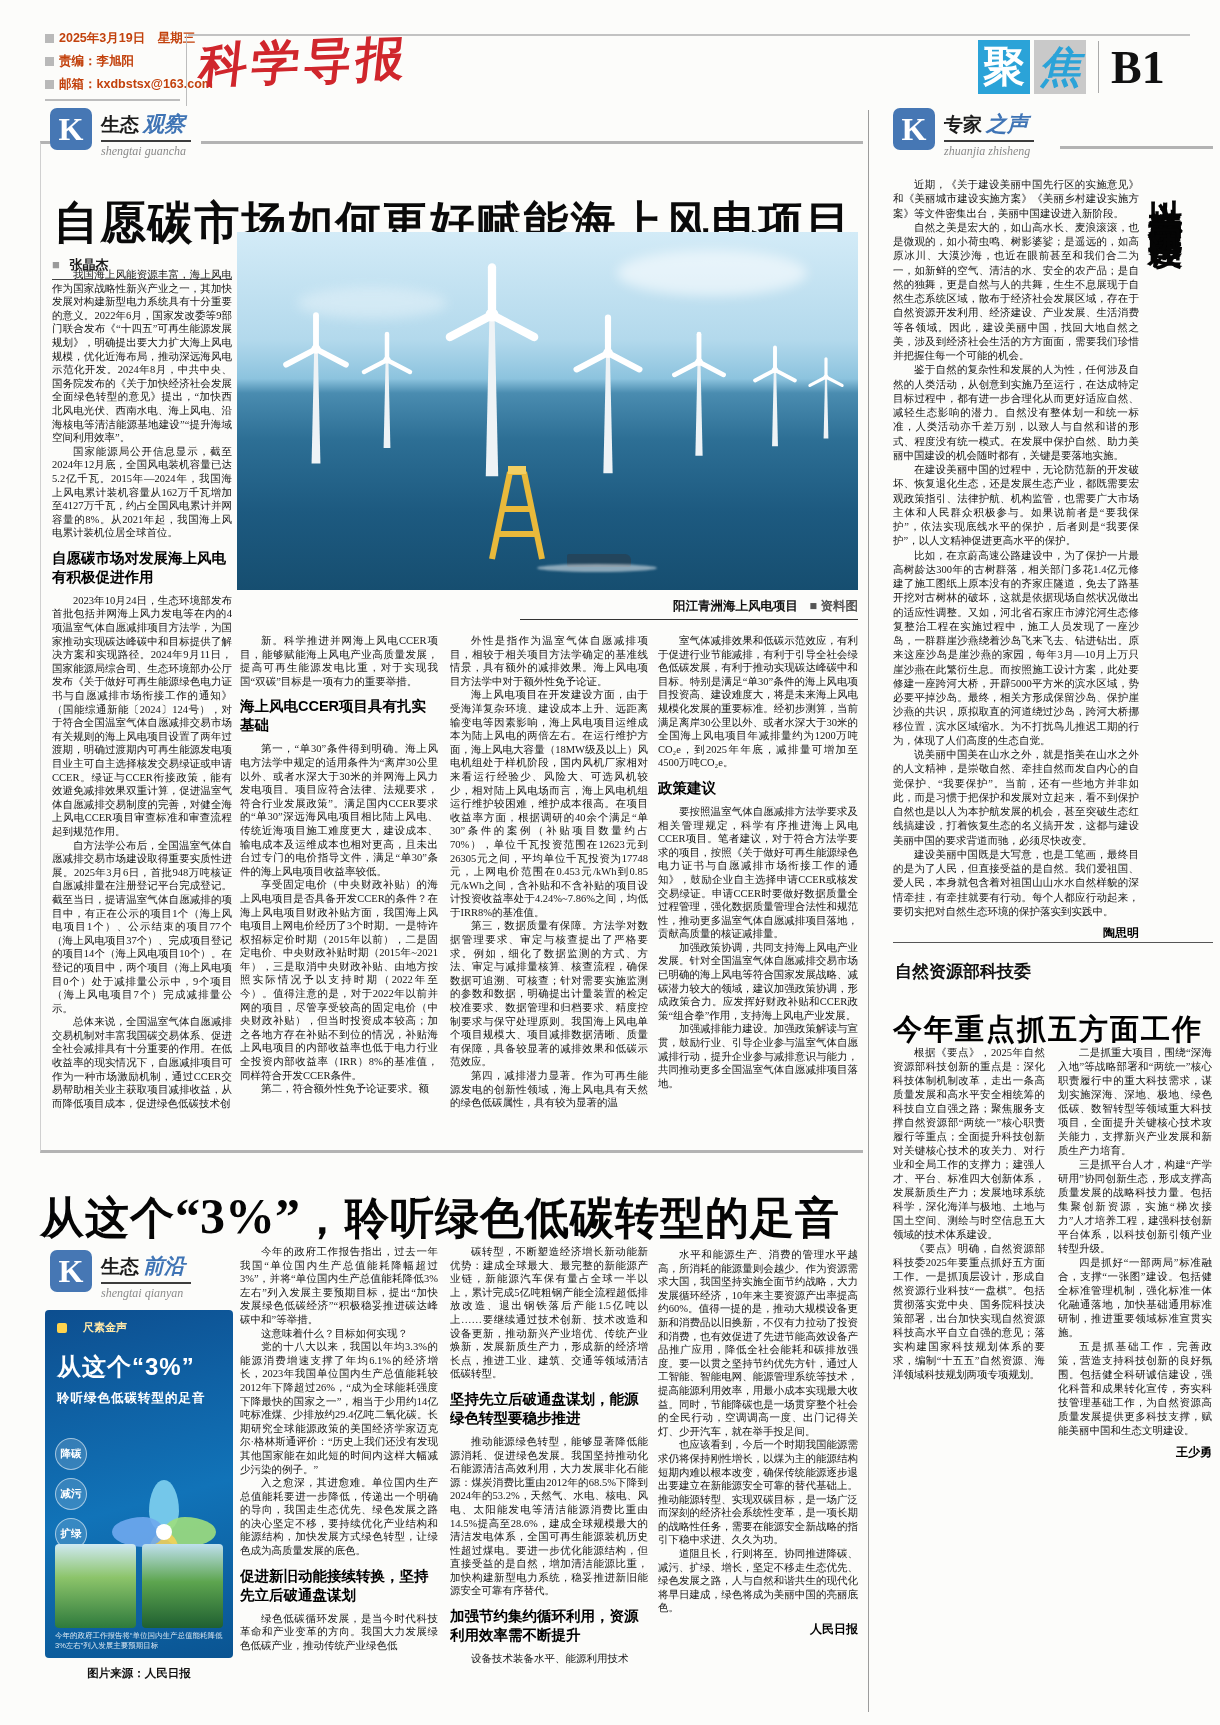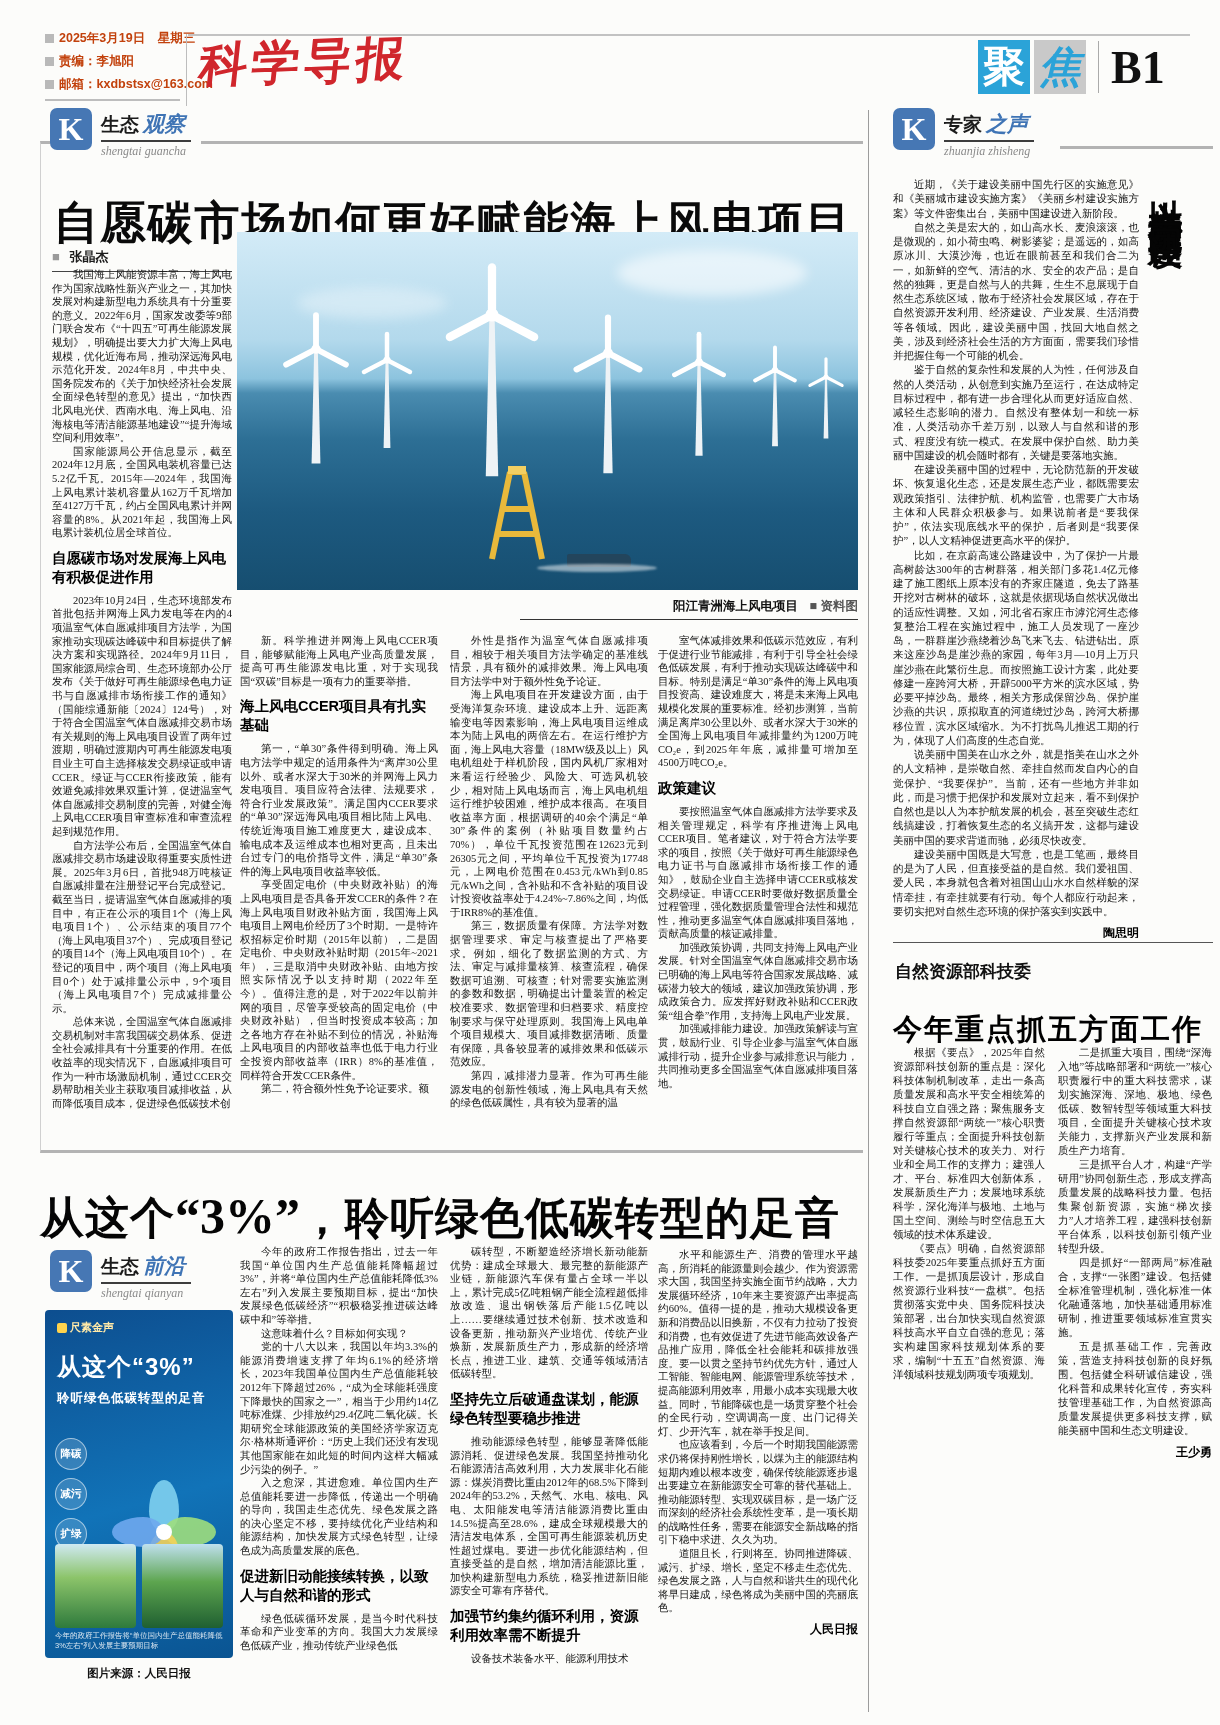--- a/index.html
+++ b/index.html
@@ -32,21 +32,21 @@
   .badge-pre{font-family:"Liberation Sans",sans-serif;font-weight:bold;font-size:19px;color:#1b1b1b;}
   .badge-acc{font-family:Liberation Serif, serif;font-style:italic;font-weight:bold;font-size:21px;color:#3f74b5;margin-left:4px;}
   .badge-pinyin{font-family:"Liberation Serif",serif;font-style:italic;font-size:12px;color:#8a8a8a;padding-top:2px;}
   
   .main-box{position:absolute;left:40px;top:141px;width:822px;height:1006px;
             border-top:3px solid #b3b3b3;border-bottom:3px solid #b3b3b3;
             border-left:1px solid #d0d0d0;border-right:none;}
   .headline1{position:absolute;left:48px;top:163px;width:810px;text-align:center;
              font-family:"Liberation Sans",sans-serif;font-weight:900;font-size:45px;
              letter-spacing:2px;color:#0a0a0a;white-space:nowrap;}
-  .byline{position:absolute;left:52px;top:248px;width:180px;border-bottom:1px solid #444;
+  .byline{position:absolute;left:52px;top:256px;width:180px;border-bottom:1px solid #444;
           padding-bottom:5px;font-family:"Liberation Sans",sans-serif;font-size:13px;font-weight:bold;}
   .byline .sqm{color:#9a9a9a;margin-right:6px;}
   
   .photo{position:absolute;left:237px;top:232px;width:621px;height:358px;overflow:hidden;
          background:linear-gradient(180deg,#d3ebf7 0%,#b3d9ec 30%,#8cc3de 41%,#4a8cb0 45%,#2d6f95 58%,#1d5a80 78%,#164e70 100%);}
   .cloud{position:absolute;border-radius:50%;background:rgba(255,255,255,.55);filter:blur(6px);}
   .turbine{position:absolute;}
   .jacket{position:absolute;}
   .boat{position:absolute;background:#23455c;border-radius:2px 6px 2px 2px;}
   .wake{position:absolute;background:rgba(255,255,255,.5);border-radius:50%;filter:blur(1px);}
@@ -81,21 +81,21 @@
                 font-family:"Liberation Sans",sans-serif;font-weight:900;font-size:29px;
                 letter-spacing:2px;color:#000;white-space:nowrap;}
   .moa-col .para{font-size:10.5px;line-height:14px;}
   
   .headline2{position:absolute;left:40px;top:1158px;width:800px;text-align:center;
              font-family:"Liberation Sans",sans-serif;font-weight:900;font-size:44px;
              letter-spacing:1px;color:#050505;white-space:nowrap;}
   .headline2 .pct{font-family:"Liberation Serif",serif;font-weight:600;font-size:50px;letter-spacing:0;}
   .poster{position:absolute;left:45px;top:1310px;width:188px;height:348px;border-radius:4px;overflow:hidden;
           background:linear-gradient(165deg,#0d4e8f 0%,#1173b8 55%,#0a5492 100%);}
-  .poster-tag{margin:10px 12px 0;display:flex;align-items:center;gap:3px;
+  .poster-tag{margin:10px 12px 0;display:flex;align-items:center;gap:16px;
               color:#ffe9a8;font-family:"Liberation Sans",sans-serif;font-size:11px;font-weight:bold;}
   .tag-dot{width:10px;height:10px;background:#ffd34d;border-radius:2px;}
   .poster-t1{color:#fff;font-family:"Liberation Sans",sans-serif;font-weight:900;font-size:24px;
              margin:16px 12px 0;letter-spacing:1px;}
   .poster-t2{color:#fff;font-family:"Liberation Sans",sans-serif;font-weight:bold;font-size:12.5px;
              margin:7px 12px 0;letter-spacing:1px;}
   .chips{position:absolute;left:10px;top:128px;display:flex;flex-direction:column;gap:8px;justify-content:flex-end;}
   .chips span{width:30px;height:30px;border-radius:50%;background:rgba(255,255,255,.16);
               border:1px solid rgba(255,255,255,.55);color:#fff;display:flex;align-items:center;
               justify-content:center;font-family:"Liberation Sans",sans-serif;font-size:10.5px;font-weight:bold;}
@@ -311,21 +311,21 @@
     </div>
     <div class="poster-note">今年的政府工作报告将“单位国内生产总值能耗降低3%左右”列入发展主要预期目标</div>
   </div>
   <div class="poster-caption">图片来源：人民日报</div>
 
   <div class="col dense" style="left:240px;top:1245px;width:198px;height:464px;">
       <p class="para">今年的政府工作报告指出，过去一年我国“单位国内生产总值能耗降幅超过3%”，并将“单位国内生产总值能耗降低3%左右”列入发展主要预期目标，提出“加快发展绿色低碳经济”“积极稳妥推进碳达峰碳中和”等举措。</p>
       <p class="para">这意味着什么？目标如何实现？</p>
       <p class="para">党的十八大以来，我国以年均3.3%的能源消费增速支撑了年均6.1%的经济增长，2023年我国单位国内生产总值能耗较2012年下降超过26%，“成为全球能耗强度下降最快的国家之一”，相当于少用约14亿吨标准煤、少排放约29.4亿吨二氧化碳。长期研究全球能源政策的美国经济学家迈克尔·格林斯通评价：“历史上我们还没有发现其他国家能在如此短的时间内这样大幅减少污染的例子。”</p>
       <p class="para">入之愈深，其进愈难。单位国内生产总值能耗要进一步降低，传递出一个明确的导向，我国走生态优先、绿色发展之路的决心坚定不移，要持续优化产业结构和能源结构，加快发展方式绿色转型，让绿色成为高质量发展的底色。</p>
-      <h3 class="subhead">促进新旧动能接续转换，以致人与自然和谐的形式</h3>
+      <h3 class="subhead">促进新旧动能接续转换，坚持先立后破通盘谋划</h3>
       <p class="para">绿色低碳循环发展，是当今时代科技革命和产业变革的方向。我国大力发展绿色低碳产业，推动传统产业绿色低</p>
     </div>
   <div class="col dense" style="left:450px;top:1245px;width:198px;height:464px;">
       <p class="para">碳转型，不断塑造经济增长新动能新优势：建成全球最大、最完整的新能源产业链，新能源汽车保有量占全球一半以上，累计完成5亿吨粗钢产能全流程超低排放改造、退出钢铁落后产能1.5亿吨以上……要继续通过技术创新、技术改造和设备更新，推动新兴产业培优、传统产业焕新，发展新质生产力，形成新的经济增长点，推进工业、建筑、交通等领域清洁低碳转型。</p>
       <h3 class="subhead">坚持先立后破通盘谋划，能源绿色转型要稳步推进</h3>
       <p class="para">推动能源绿色转型，能够显著降低能源消耗、促进绿色发展。我国坚持推动化石能源清洁高效利用，大力发展非化石能源：煤炭消费比重由2012年的68.5%下降到2024年的53.2%，天然气、水电、核电、风电、太阳能发电等清洁能源消费比重由14.5%提高至28.6%，建成全球规模最大的清洁发电体系，全国可再生能源装机历史性超过煤电。要进一步优化能源结构，但直接受益的是自然，增加清洁能源比重，加快构建新型电力系统，稳妥推进新旧能源安全可靠有序替代。</p>
       <h3 class="subhead">加强节约集约循环利用，资源利用效率需不断提升</h3>
       <p class="para">设备技术装备水平、能源利用技术</p>
     </div>
   <div class="col dense" style="left:658px;top:1248px;width:200px;height:464px;">

